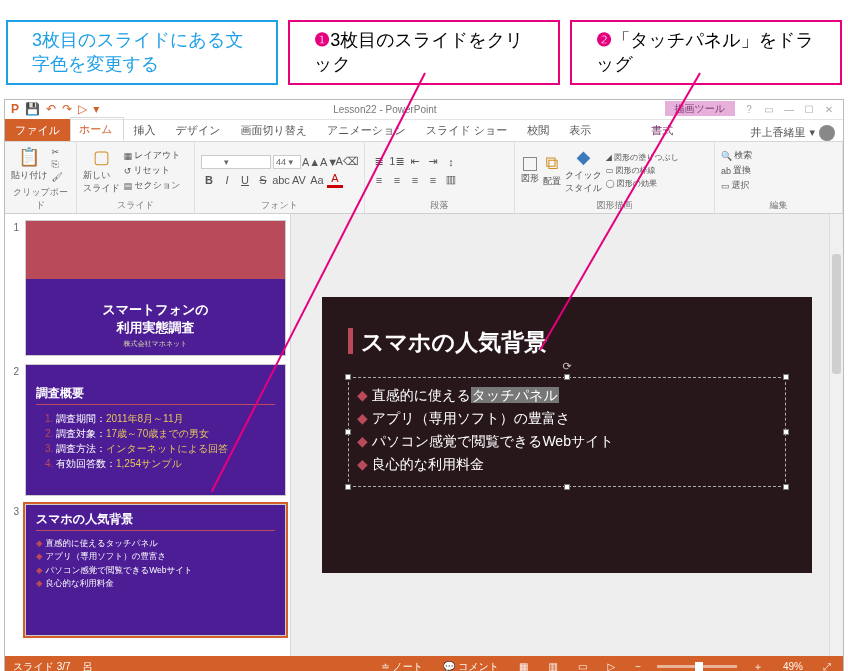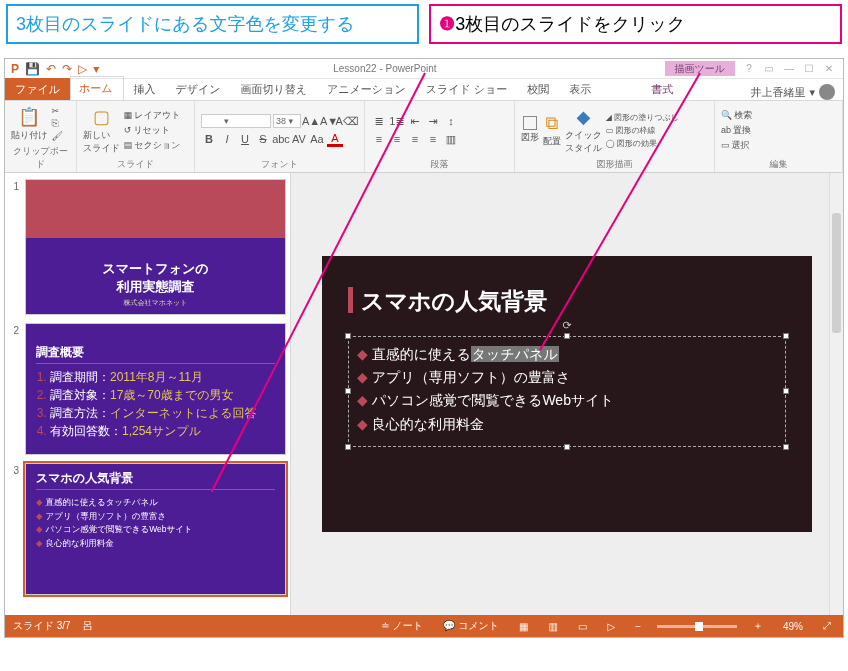--- a/index.html
+++ b/index.html
@@ -9,21 +9,21 @@
     font-size: 11px;
     background: #fff;
     width: 848px;
     height: 671px;
     overflow: hidden;
     position: relative;
   }
 
   
   .callouts { display:flex; gap:10px; padding:4px 6px 14px 6px; }
-  .callout { border:2px solid; padding:6px 8px; font-size:18px; line-height:1.35; flex:1; background:#fff; }
+  .callout { border:2px solid; padding:6px 24px; font-size:18px; line-height:1.35; flex:1; background:#fff;margin-top:16px; }
   .callout.blue { border-color:#1EA0E6; color:#1EA0E6; }
   .callout.pink { border-color:#E6007E; color:#000; }
   .callout.pink .num { color:#E6007E; font-weight:bold; }
 
   
   .guideline { position:absolute; background:#E6007E; height:2px; transform-origin:left center; z-index:30; }
 
   
   .ppwin { position:relative; border:1px solid #bbb; margin:0 4px; height:580px; background:#fff; }
 
@@ -67,21 +67,21 @@
   .thumb-row { display:flex; gap:6px; margin-bottom:8px; }
   .thumb-num { width:10px; font-size:10px; color:#666; text-align:right; padding-top:2px; }
   .thumb { flex:1; background:#4c1d95; color:#fff; position:relative; border:1px solid #ccc; }
   .thumb.selected { outline:2px solid #d35f29; }
   .thumb1 { height:136px; }
   .thumb1 .band { height:58px; background:#b94a5a; }
   .thumb1 .title-sm { position:absolute; bottom:18px; width:100%; text-align:center; font-size:13px; font-weight:bold; }
   .thumb1 .sub-sm { position:absolute; bottom:6px; width:100%; text-align:center; font-size:7px; color:#dda; }
   .thumb2 { height:132px; padding:20px 10px; }
   .thumb2 h4 { margin:0 0 4px 0; font-size:12px; font-weight:bold; border-bottom:1px solid #b94a5a; padding-bottom:2px; }
-  .thumb2 ol { margin:0; padding-left:14px; font-size:12px; line-height:1.5; }
+  .thumb2 ol { margin:6px; padding-left:14px; font-size:10px; line-height:1.5; }
   .thumb2 ol li::marker { color:#b94a5a; }
   .thumb2 .ynum { color:#e6c45c; }
   .thumb3 { height:132px; padding:6px 10px; }
   .thumb3 h4 { margin:0 0 6px 0; font-size:12px; font-weight:bold; border-bottom:1px solid #b94a5a; padding-bottom:2px; }
   .thumb3 .bline { font-size:8.5px; line-height:1.6; }
   .thumb3 .bline::before { content:"◆"; color:#b94a5a; margin-right:3px; }
 
   .canvas-area { flex:1; display:flex; flex-direction:column; background:#eee; }
   .canvas-scroll { flex:1; display:flex; align-items:center; justify-content:center; position:relative; }
   .slide { width:490px; height:276px; background:#27161a; color:#fff; position:relative; }
@@ -106,20 +106,23 @@
   .status .zoom-track { width:80px; height:3px; background:#fff8; position:relative; }
   .status .zoom-thumb { position:absolute; left:38px; top:-3px; width:8px; height:9px; background:#fff; }
 </style>
 </head>
 <body>
 
 <div class="callouts">
   <div class="callout blue">3枚目のスライドにある文字色を変更する</div>
   <div class="callout pink">
     <span class="num">❶</span><span>3枚目のスライドをクリック</span>
+  </div>
+  <div class="callout pink">
+    <span class="num">❷</span><span>「タッチパネル」をドラッグ</span>
   </div>
 </div>
 
 <div class="guideline" style="left:425px; top:72px; width:470px; transform:rotate(117deg);"></div>
 <div class="guideline" style="left:700px; top:72px; width:320px; transform:rotate(120deg);"></div>
 
 <div class="ppwin">
 
   <div class="titlebar">
     <div class="qat">
@@ -207,21 +210,21 @@
         </div>
       </div>
       <div class="label">スライド</div>
     </div>
 
     <div class="grp" style="width:170px;">
       <div class="controls">
         <div class="fontbox">
           <div class="fontrow">
             <span class="fsel" style="width:70px;" title=" ">&nbsp;&nbsp;&nbsp;&nbsp;&nbsp;&nbsp;&nbsp;&nbsp;▾</span>
-            <span class="fsel" style="width:28px;"><span>38</span> ▾</span>
+            <span class="fsel" style="width:28px;"><span>44</span> ▾</span>
             <span class="tbtn">A▲</span>
             <span class="tbtn">A▼</span>
             <span class="tbtn">A⌫</span>
           </div>
           <div class="fontrow">
             <span class="tbtn" style="font-weight:bold">B</span>
             <span class="tbtn" style="font-style:italic">I</span>
             <span class="tbtn" style="text-decoration:underline">U</span>
             <span class="tbtn" style="text-decoration:line-through">S</span>
             <span class="tbtn">abc</span>

